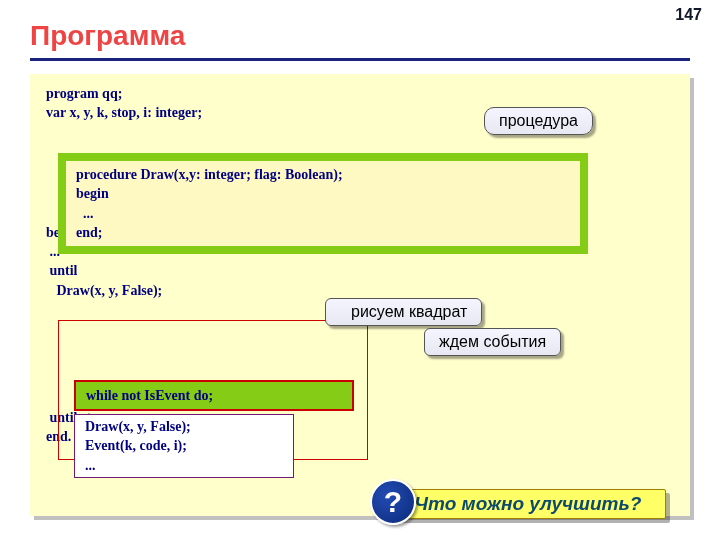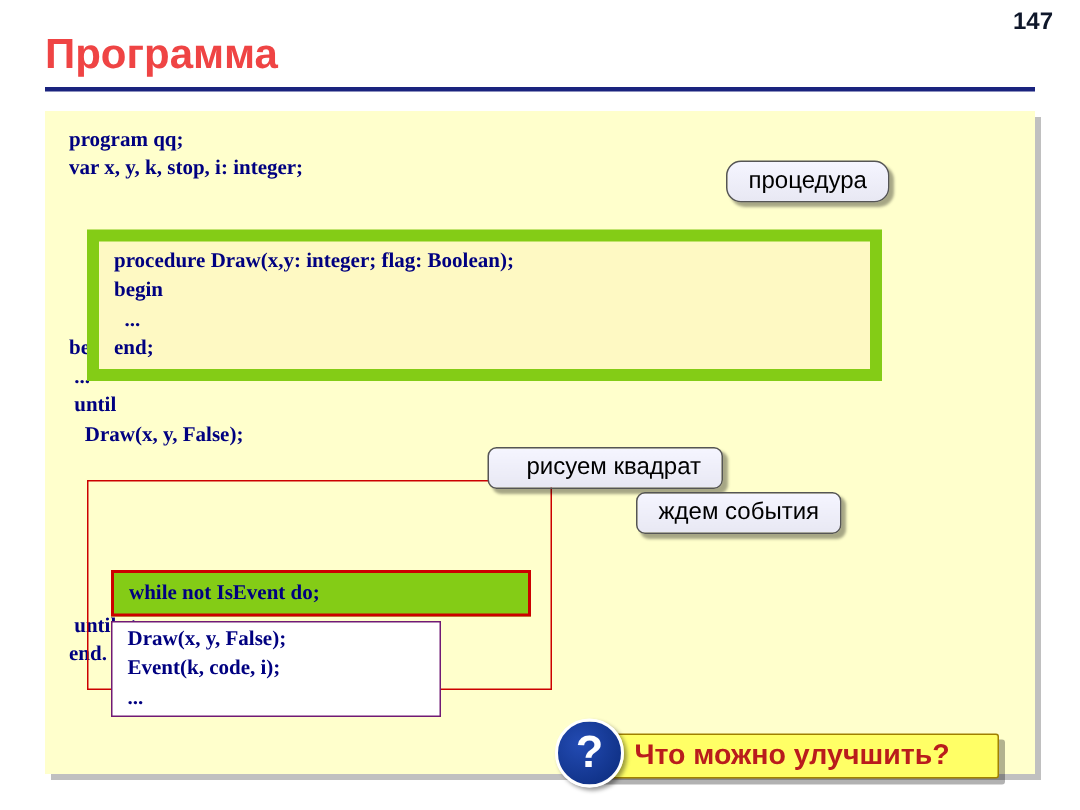--- a/index.html
+++ b/index.html
@@ -135,21 +135,22 @@
     left: 390px; top: 489px;
     width: 276px; height: 30px;
     background: #ffff66;
     border: 1px solid #a08000;
     border-radius: 2px;
     display: flex;
     align-items: center;
     justify-content: center;
     font-size: 19px;
     font-weight: bold;
-    color: #b91c1c;
+    color: #0c4a6e;
+    font-style: italic;
   }
   .q-badge {
     position: absolute;
     left: 370px; top: 479px;
     width: 46px; height: 46px;
     border-radius: 50%;
     background: radial-gradient(circle at 35% 35%, #234bb3, #0a2a7a);
     border: 2px solid #fff;
     box-shadow: 2px 2px 3px rgba(0,0,0,0.4);
     display: flex;

